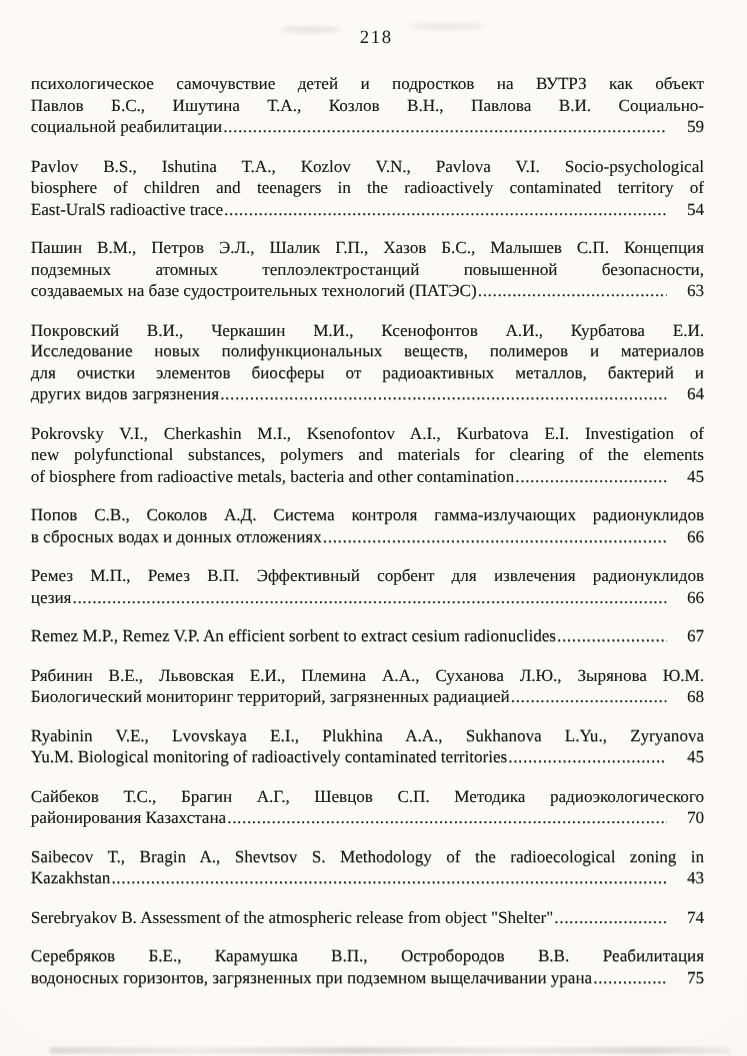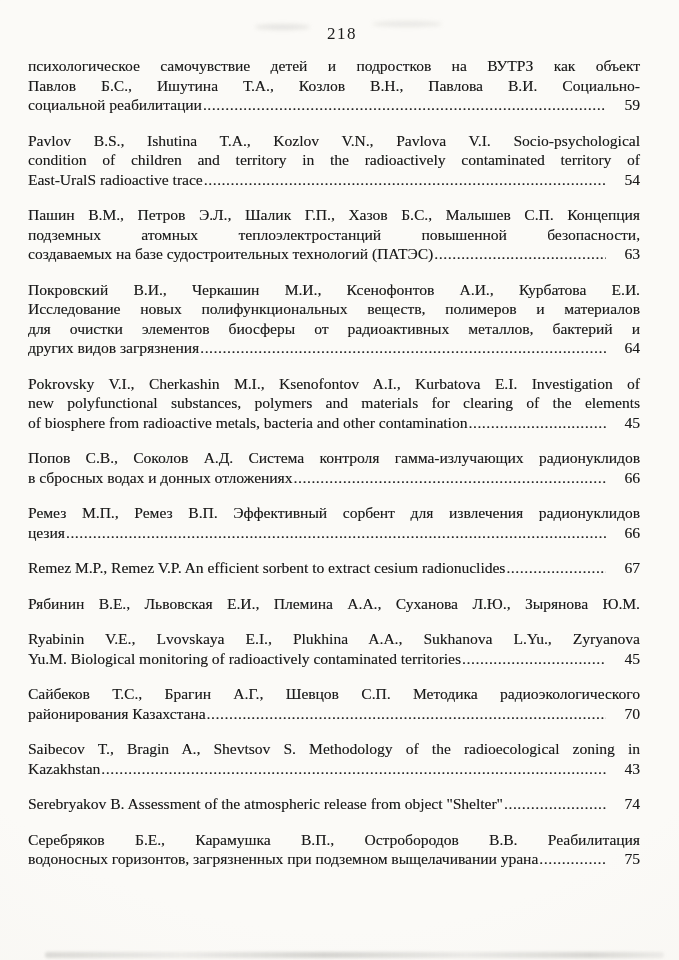--- a/index.html
+++ b/index.html
@@ -23,21 +23,21 @@
     position: absolute;
     left: 28px;
     top: 24px;
     width: 612px;
   }
   .page-header {
     text-align: center;
     font-size: 17px;
     line-height: 20px;
     letter-spacing: 1.5px;
-    margin-bottom: 12px;
+    margin-bottom: 23px;
     transform: translateX(8px);
   }
   .entry {
     font-size: 15.5px;
     line-height: 19.5px;
     margin-bottom: 16px;
     text-shadow: 0.2px 0.2px 0.35px rgba(25,25,25,0.45);
   }
   .line {
     text-align: justify;
@@ -111,21 +111,21 @@
     <div class="line">психологическое самочувствие детей и подростков на ВУТРЗ как объект</div>
           <div class="line">Павлов Б.С., Ишутина Т.А., Козлов В.Н., Павлова В.И. Социально-</div>
           <div class="lastline">
       <span class="txt">социальной реабилитации</span>
       <span class="leader"></span>
       <span class="pg">59</span>
     </div>
   </div>
         <div class="entry">
     <div class="line">Pavlov B.S., Ishutina T.A., Kozlov V.N., Pavlova V.I. Socio-psychological</div>
-          <div class="line">condition of children and territory in the radioactively contaminated territory of</div>
+          <div class="line">biosphere of children and teenagers in the radioactively contaminated territory of</div>
           <div class="lastline">
       <span class="txt">East-UralS radioactive trace</span>
       <span class="leader"></span>
       <span class="pg">54</span>
     </div>
   </div>
         <div class="entry">
     <div class="line">Пашин В.М., Петров Э.Л., Шалик Г.П., Хазов Б.С., Малышев С.П. Концепция</div>
           <div class="line">подземных атомных теплоэлектростанций повышенной безопасности,</div>
           <div class="lastline">
@@ -171,20 +171,25 @@
   </div>
         <div class="entry">
     <div class="lastline">
       <span class="txt">Remez M.P., Remez V.P. An efficient sorbent to extract cesium radionuclides</span>
       <span class="leader"></span>
       <span class="pg">67</span>
     </div>
   </div>
         <div class="entry">
     <div class="line">Рябинин В.Е., Львовская Е.И., Племина А.А., Суханова Л.Ю., Зырянова Ю.М.</div>
+          <div class="lastline">
+      <span class="txt">Биологический мониторинг территорий, загрязненных радиацией</span>
+      <span class="leader"></span>
+      <span class="pg">68</span>
+    </div>
   </div>
         <div class="entry">
     <div class="line">Ryabinin V.E., Lvovskaya E.I., Plukhina A.A., Sukhanova L.Yu., Zyryanova</div>
           <div class="lastline">
       <span class="txt">Yu.M. Biological monitoring of radioactively contaminated territories</span>
       <span class="leader"></span>
       <span class="pg">45</span>
     </div>
   </div>
         <div class="entry">

